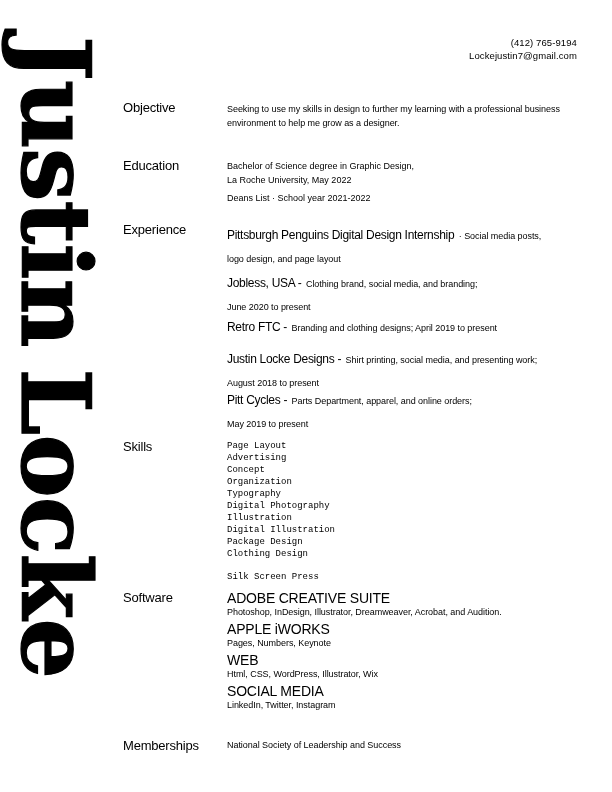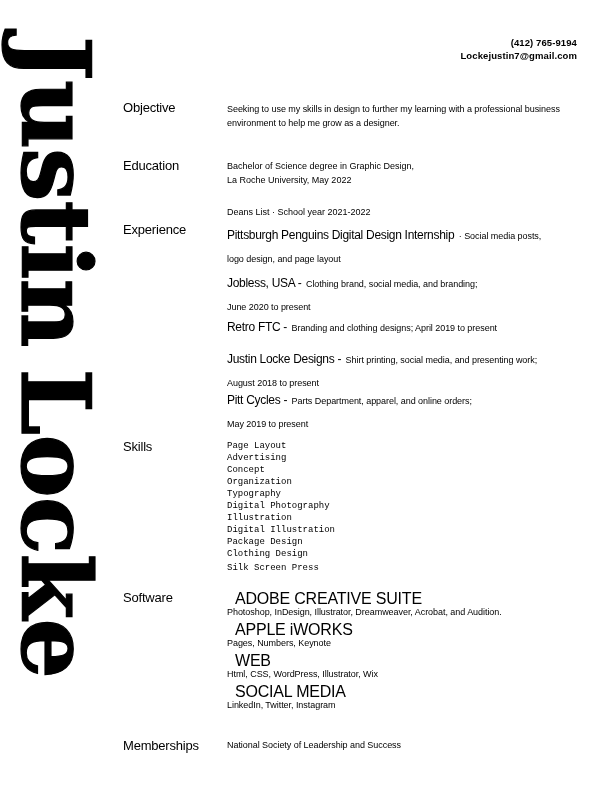--- a/index.html
+++ b/index.html
@@ -12,52 +12,52 @@
   .vname{
     position:absolute;top:36px;left:0px;width:110px;height:560px;
     writing-mode:vertical-rl;text-orientation:sideways;
     font-family:"DejaVu Serif",serif;font-weight:700;
     font-size:95px;line-height:110px;letter-spacing:-1px;word-spacing:-10px;
     color:#000;-webkit-text-stroke:1.2px #000;white-space:nowrap;
   }
   
   .contact{
     position:absolute;top:36px;right:35px;text-align:right;
-    font-size:9.5px;line-height:13px;letter-spacing:0.1px;font-weight:bold;
+    font-size:9.5px;line-height:13px;letter-spacing:0.1px;
   }
   
   .label{
     position:absolute;left:123px;font-weight:400;font-size:13px;
     letter-spacing:-0.2px;white-space:nowrap;
   }
   .lbl-objective{top:100px}
   .lbl-education{top:158px}
   .lbl-experience{top:222px}
   .lbl-skills{top:439px}
   .lbl-software{top:590px}
   .lbl-memberships{top:738px}
   .objective-text{
     position:absolute;left:227px;top:102px;width:378px;
     font-size:9px;line-height:14px;letter-spacing:-0.05px;
   }
   .education-lines{position:absolute;left:227px;top:160px;font-size:9px;line-height:13.5px;}
-  .education-lines .edu-line3{margin-top:19px}
+  .education-lines .edu-line3{margin-top:5px}
   
   .job{position:absolute;left:227px;white-space:nowrap;}
   .job-line1{line-height:15px;}
   .job-title{font-size:12px;letter-spacing:-0.3px;}
   .job-desc{font-size:9px;letter-spacing:-0.05px;}
   .job-line2{font-size:9px;line-height:13px;margin-top:9px;letter-spacing:-0.05px;}
   .job-1{top:226px}.job-2{top:274px}.job-3{top:318px}.job-4{top:350px}.job-5{top:391px}
   
   .skills-list{position:absolute;left:227px;top:440px;font-size:9px;line-height:12px;font-family:Liberation Mono, monospace;}
-  .skills-list .skill-last{margin-top:2px}
+  .skills-list .skill-last{margin-top:11px}
   
   .software-groups{position:absolute;left:227px;top:591px;}
-  .sw-heading{font-size:16px;line-height:15px;letter-spacing:-0.2px;margin-left:8px;}
+  .sw-heading{font-size:14px;line-height:15px;letter-spacing:-0.2px;}
   .sw-tools{font-size:9px;line-height:13px;margin:0 0 3px 0;letter-spacing:-0.05px;}
   
   .memberships-text{position:absolute;left:227px;top:740px;font-size:9px;letter-spacing:-0.05px;white-space:nowrap;}
 </style>
 </head>
 <body>
 
 <div class="page">
 
   <div class="vname">Justin Locke</div>

